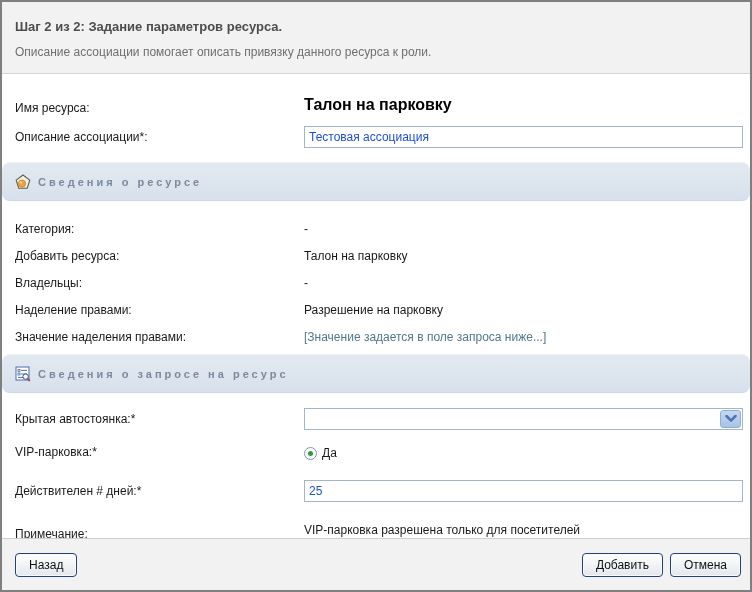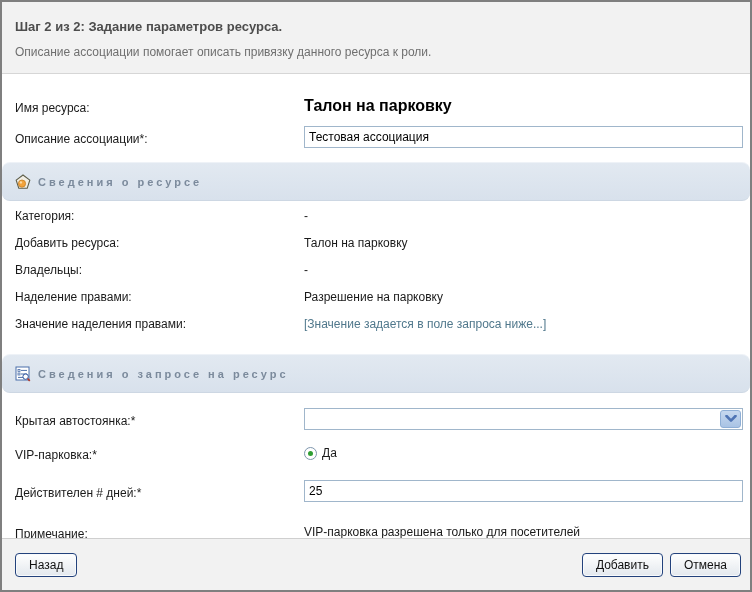--- a/index.html
+++ b/index.html
@@ -16,37 +16,37 @@
   .hdr {
     background:#f2f2f2;
     border-bottom:1px solid #d6d6d6;
     padding:17px 14px 14px 13px;
   }
   .hdr .title { font-size:13px; font-weight:bold; color:#4d4d4d; margin-bottom:11px; }
   .hdr .subtitle { font-size:12px; color:#6f6f6f; }
 
   .content { flex:1; background:#fff; overflow:hidden; }
 
-  .frow { display:flex; align-items:center; padding-left:13px; }
+  .frow { display:flex; align-items:flex-start; padding-left:13px; }
   .frow .lbl {
     width:289px; flex:0 0 289px;
     font-size:12px; color:#1a1a1a; padding-top:4px;
   }
   .frow .val { flex:1; padding-right:7px; }
 
   .row-name { margin-top:22px; }
   .row-name .lbl { padding-top:5px; }
   .name-value { font-size:16px; font-weight:bold; color:#000; }
 
   .row-assoc { margin-top:11px; }
   .txt-input {
     width:100%; height:22px;
     border:1px solid #a0b6cb;
     font-family:"Liberation Sans", sans-serif;
-    font-size:12px; color:#000000;
+    font-size:12px; color:#1d4ed8;
     padding:0 4px;
     background:#fff;
     outline:none;
   }
 
   
   .secbar {
     margin-top:14px;
     height:39px;
     background:linear-gradient(180deg,#e2e9f1 0%, #d8e1ec 100%);
@@ -57,21 +57,21 @@
   }
   .secbar .sec-title {
     font-size:11px; font-weight:bold;
     letter-spacing:3px;
     color:#7b8a9c;
   }
   .secbar svg { display:block; }
 
   
   .details { padding-top:8px; padding-bottom:2px; }
-  .drow { height:27px; align-items:flex-start; }
+  .drow { height:27px; align-items:flex-end; }
   .drow .lbl { padding-top:0; }
   .dval { font-size:12px; color:#1a1a1a; }
   .dlink { font-size:12px; color:#50788c; }
 
   
   .row-select { margin-top:15px; }
   .select-box {
     position:relative; height:22px;
     border:1px solid #a0b6cb; background:#fff;
     cursor:pointer;

